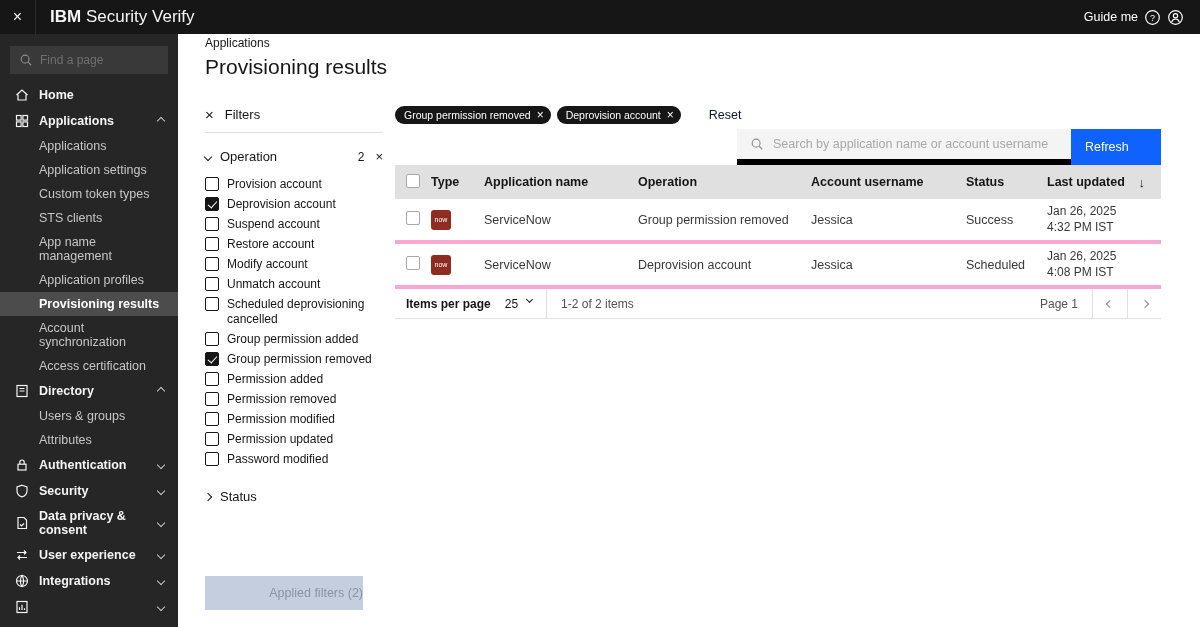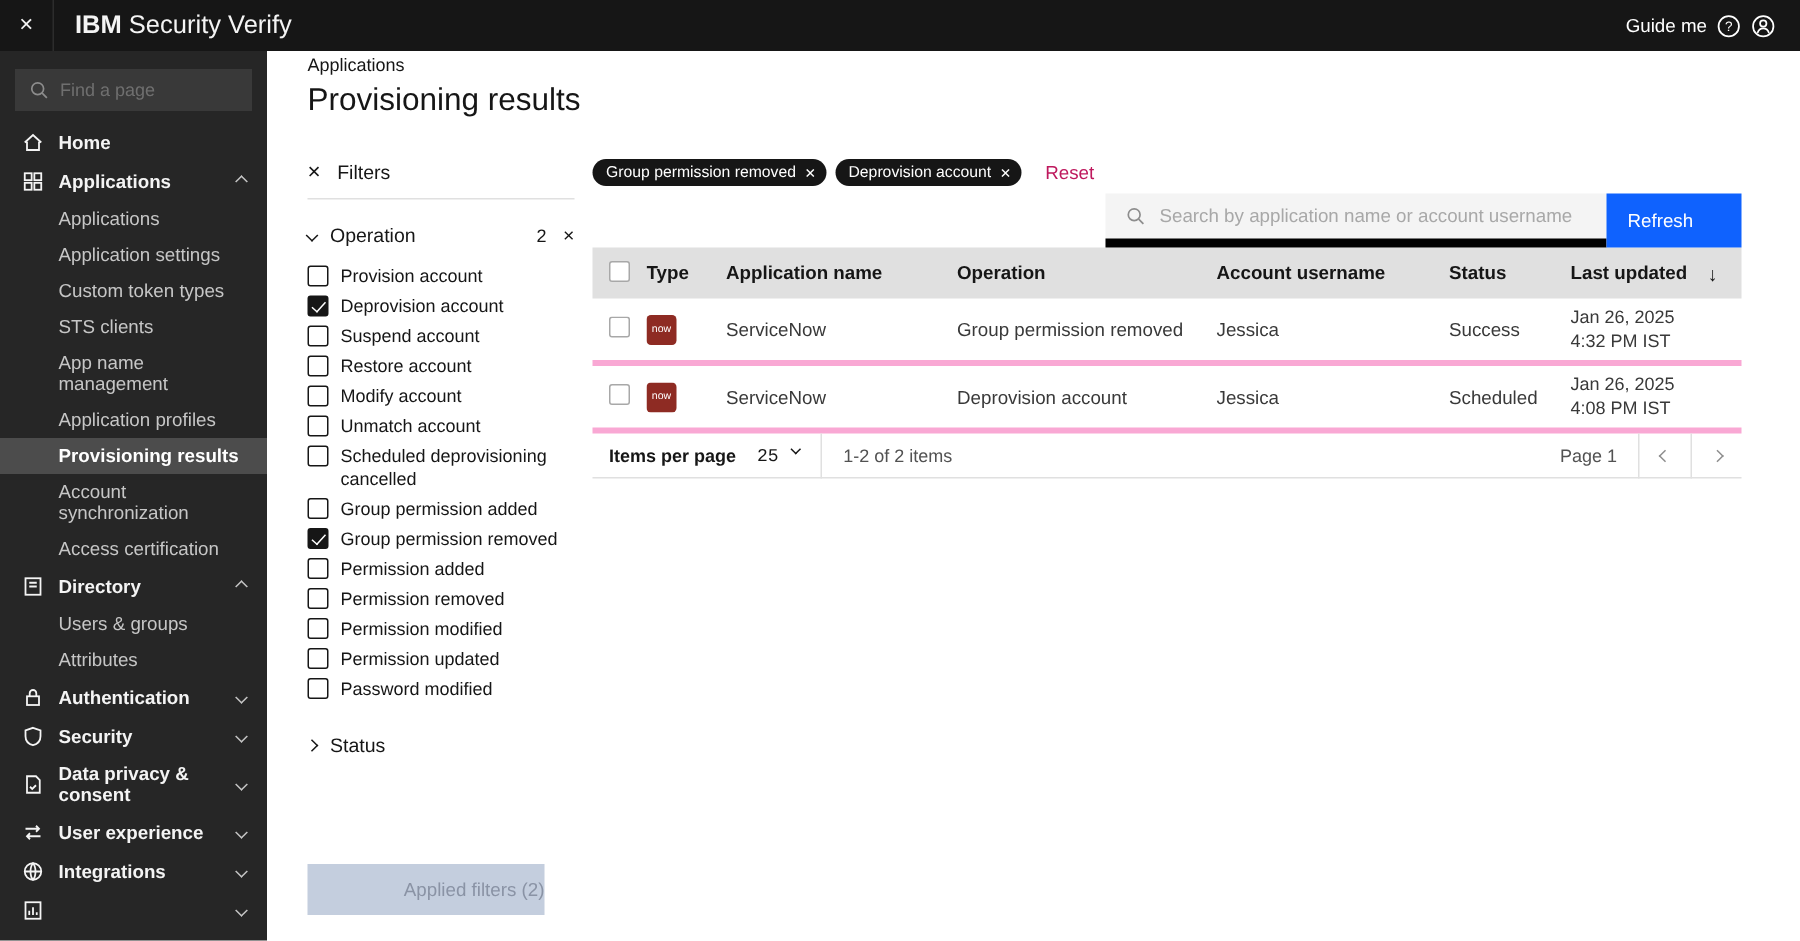--- a/index.html
+++ b/index.html
@@ -66,21 +66,21 @@
   .status-row { margin-top:16px; }
   .applied-btn { margin-top:auto; width:158px; height:34px; background:#c4cede; color:#8a93a5;
                  border:none; font-size:12.5px; text-align:right; padding-left:14px; font-family:inherit; }
 
   
   .results { flex:1; min-width:0; margin-left:12px; }
   .tags-row { display:flex; align-items:center; gap:6px; height:20px; }
   .tag { display:inline-flex; align-items:center; gap:4px; background:#161616; color:#fff;
          font-size:10.5px; height:18px; padding:0 5px 0 9px; border-radius:10px; }
   .tag-x { font-size:12px; padding:0 2px; cursor:pointer; line-height:1; }
-  .reset { color:#be185d; font-size:12.5px; margin-left:10px; cursor:pointer; text-decoration:none; }
+  .reset { color:#0f172a; font-size:12.5px; margin-left:22px; cursor:pointer; text-decoration:none; }
   .search-row { display:flex; justify-content:flex-end; margin-top:4px; }
   .search-field { width:334px; height:36px; background:#f4f4f4; border-bottom:6px solid #000000;
                   display:flex; align-items:center; gap:9px; padding:0 13px; color:#8d8d8d; }
   .search-field input { flex:1; min-width:0; border:none; background:transparent; outline:none;
                         font-size:12.5px; color:#161616; font-family:inherit; }
   .search-field input::placeholder { color:#a8a8a8; }
   .refresh-btn { width:90px; height:36px; background:#0f62fe; color:#fff; border:none; font-size:12.5px;
                  text-align:left; padding-left:14px; font-family:inherit; cursor:pointer; }
 
   
@@ -92,21 +92,21 @@
   .lu-cell { display:flex; align-items:center; justify-content:space-between; padding-right:16px; }
   .sort-arrow { font-size:13px; cursor:pointer; }
   .date-cell { font-size:12px; line-height:1.3; white-space:normal; }
   .now-badge { width:20px; height:20px; background:#8e2b23; color:#fff; font-size:7px;
                display:flex; align-items:center; justify-content:center; border-radius:3px; }
 
   
   .t-foot { display:flex; align-items:center; height:30px; font-size:12px; color:#525252;
             border-bottom:1px solid #e0e0e0; }
   .fp-label { padding-left:11px; color:#161616; font-weight:700; }
-  .fp-size { display:flex; align-items:flex-start; gap:9px; margin-left:14px; cursor:pointer; color:#161616;font-family:Liberation Mono, monospace; }
+  .fp-size { display:flex; align-items:flex-start; gap:9px; margin-left:14px; cursor:pointer; color:#161616; }
   .fp-size .chev { width:5px; height:5px; }
   .fp-div { width:1px; height:30px; background:#e0e0e0; margin:0 14px; flex:none; }
   .fp-spacer { flex:1; }
   .fp-btn { width:34px; height:30px; background:none; border:none; border-left:1px solid #e0e0e0;
             display:flex; align-items:center; justify-content:center; color:#8d8d8d; cursor:pointer; }
 </style>
 </head>
 <body>
 
 <header class="topbar">

